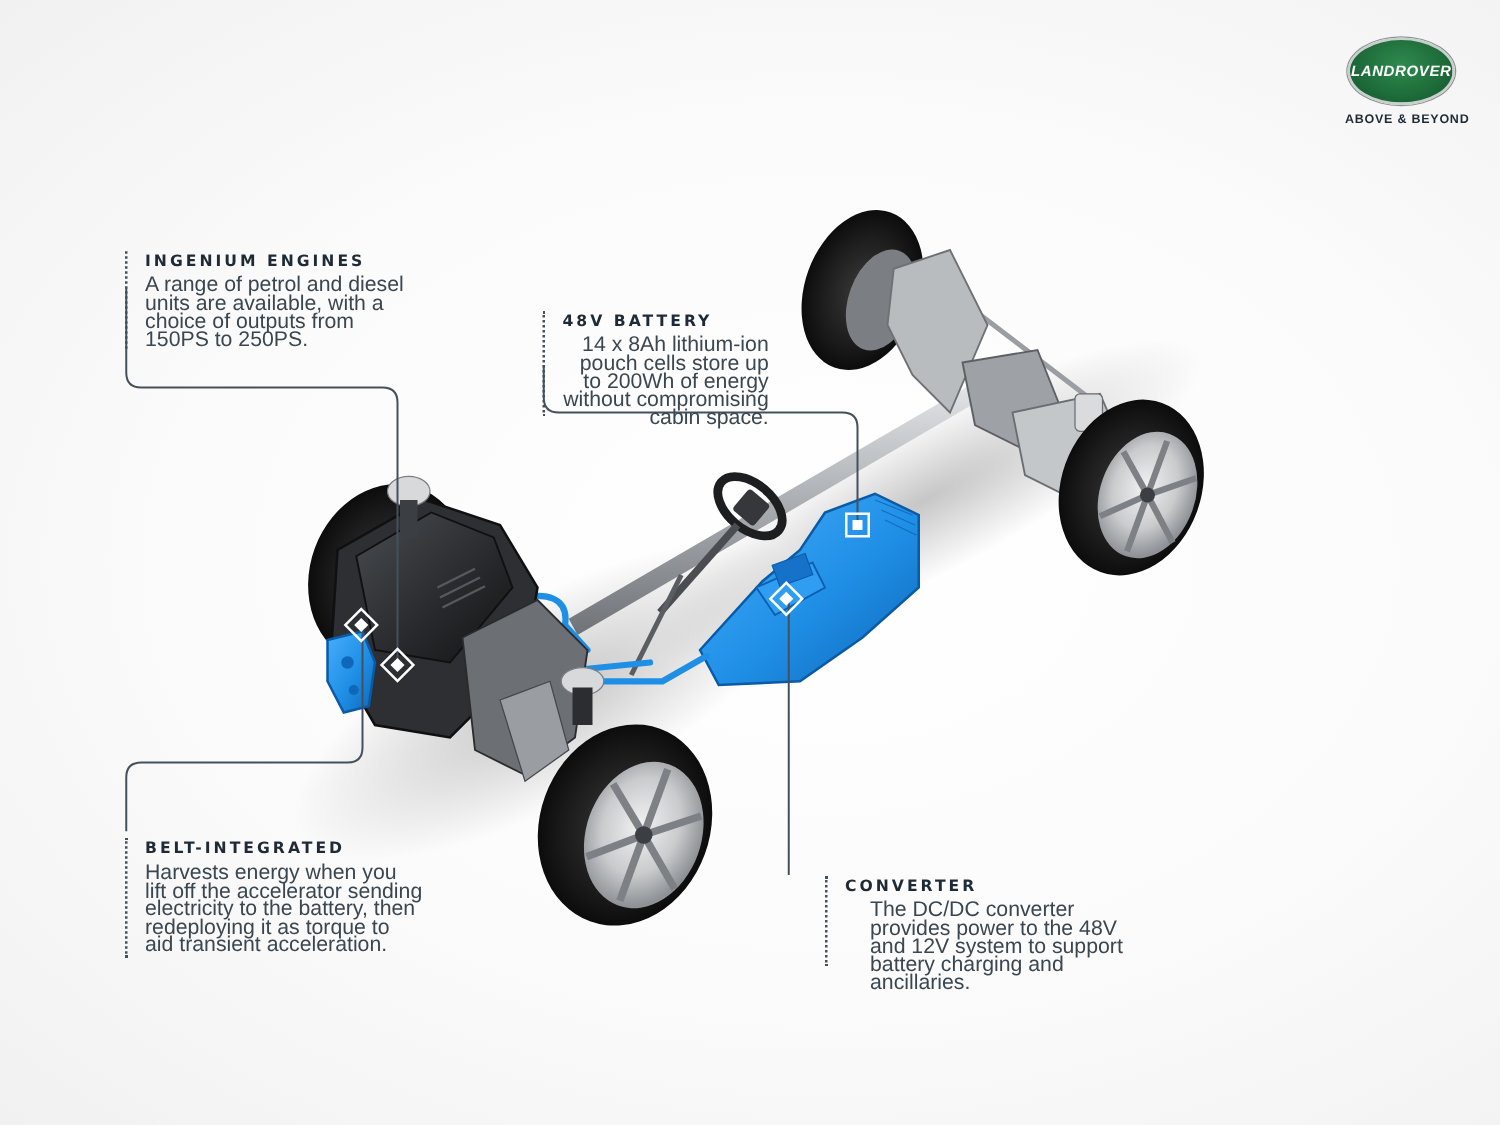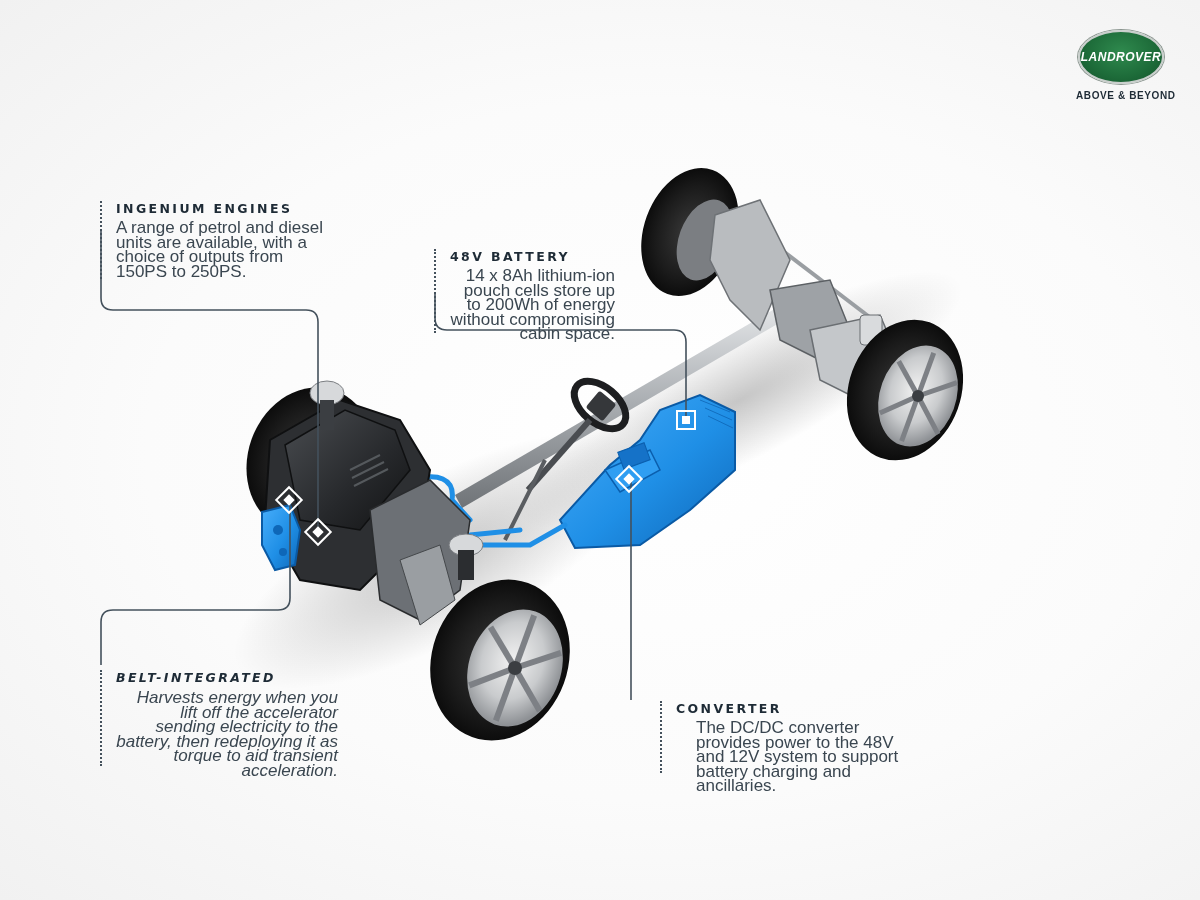--- a/index.html
+++ b/index.html
@@ -220,25 +220,25 @@
   <h2>INGENIUM ENGINES</h2>
   <p style="width:210px;">A range of petrol and diesel units are available, with a choice of outputs from 150PS to 250PS.</p>
 </div>
 
 <div class="callout" style="left:434px; top:209px; width:200px; height:84px;margin-top:40px;">
   <div class="dots"></div>
   <h2>48V BATTERY</h2>
   <p style="width:165px;text-align:right;">14 x 8Ah lithium-ion pouch cells store up to 200Wh of energy without compromising cabin space.</p>
 </div>
 
-<div class="callout" style="left:100px; top:670px; width:240px; height:96px;font-style:italic;">
+<div class="callout" style="left:100px; top:670px; width:240px; height:96px;">
   <div class="dots"></div>
   <h2 style="margin-bottom:6px;">
     <span>BELT-INTEGRATED</span><br>
   </h2>
-  <p style="width:222px;text-align:right;">Harvests energy when you lift off the accelerator sending electricity to the battery, then redeploying it as torque to aid transient acceleration.</p>
+  <p style="width:222px;">Harvests energy when you lift off the accelerator sending electricity to the battery, then redeploying it as torque to aid transient acceleration.</p>
 </div>
 
 <div class="callout" style="left:660px; top:701px; width:240px; height:72px;">
   <div class="dots"></div>
   <h2>CONVERTER</h2>
   <p style="width:222px;margin-left:36px;">The DC/DC converter provides power to the 48V and 12V system to support battery charging and ancillaries.</p>
 </div>
 
 </body></html>

